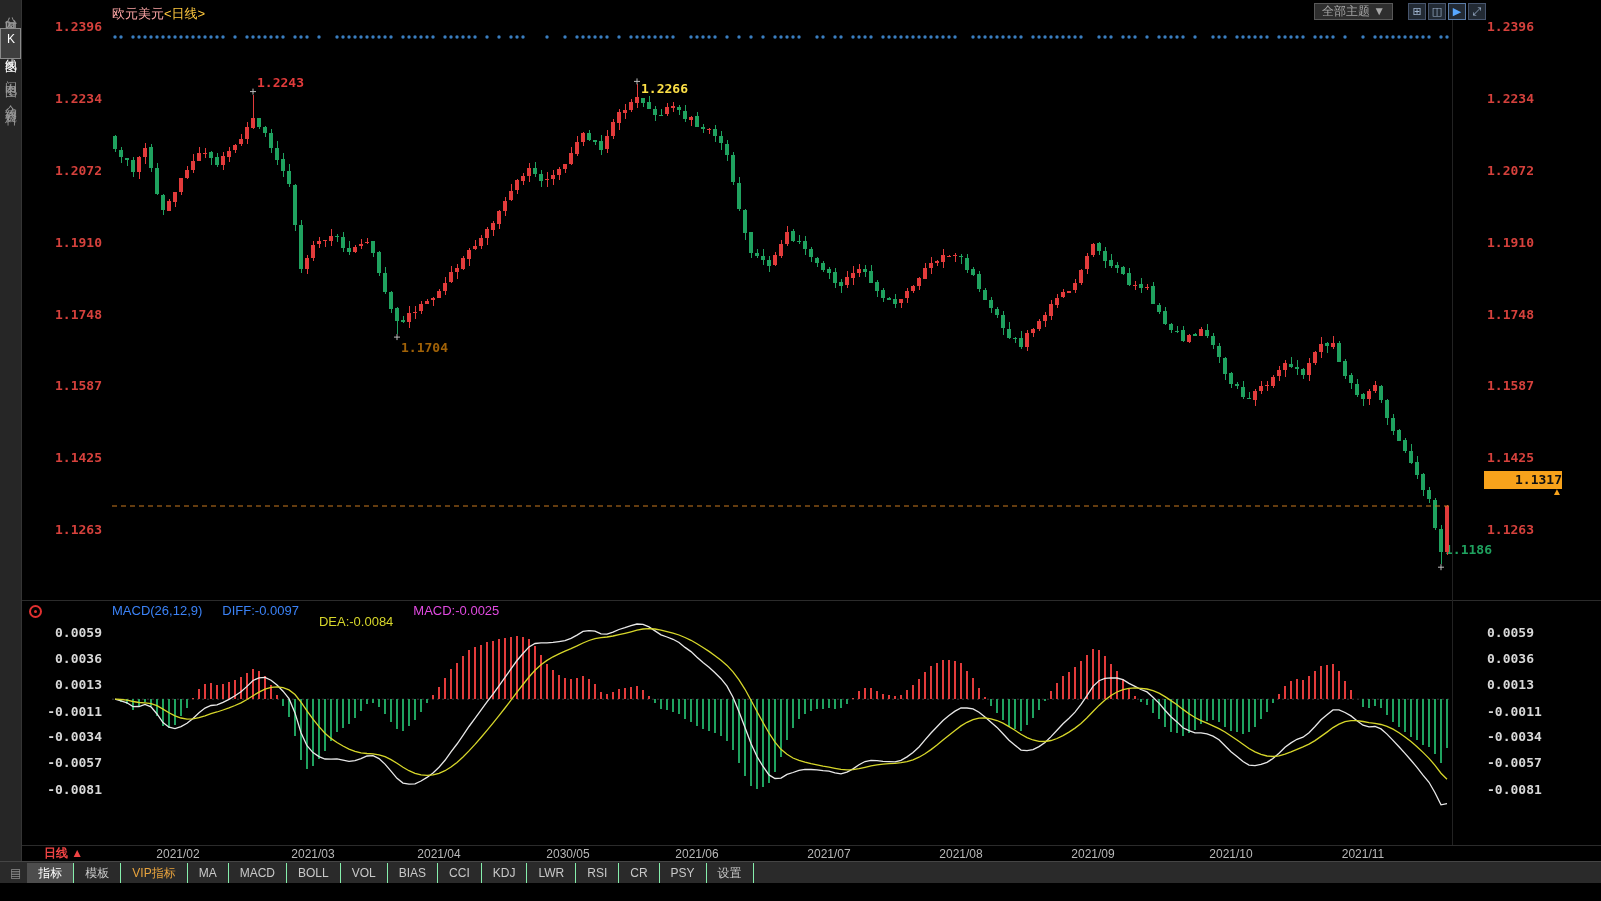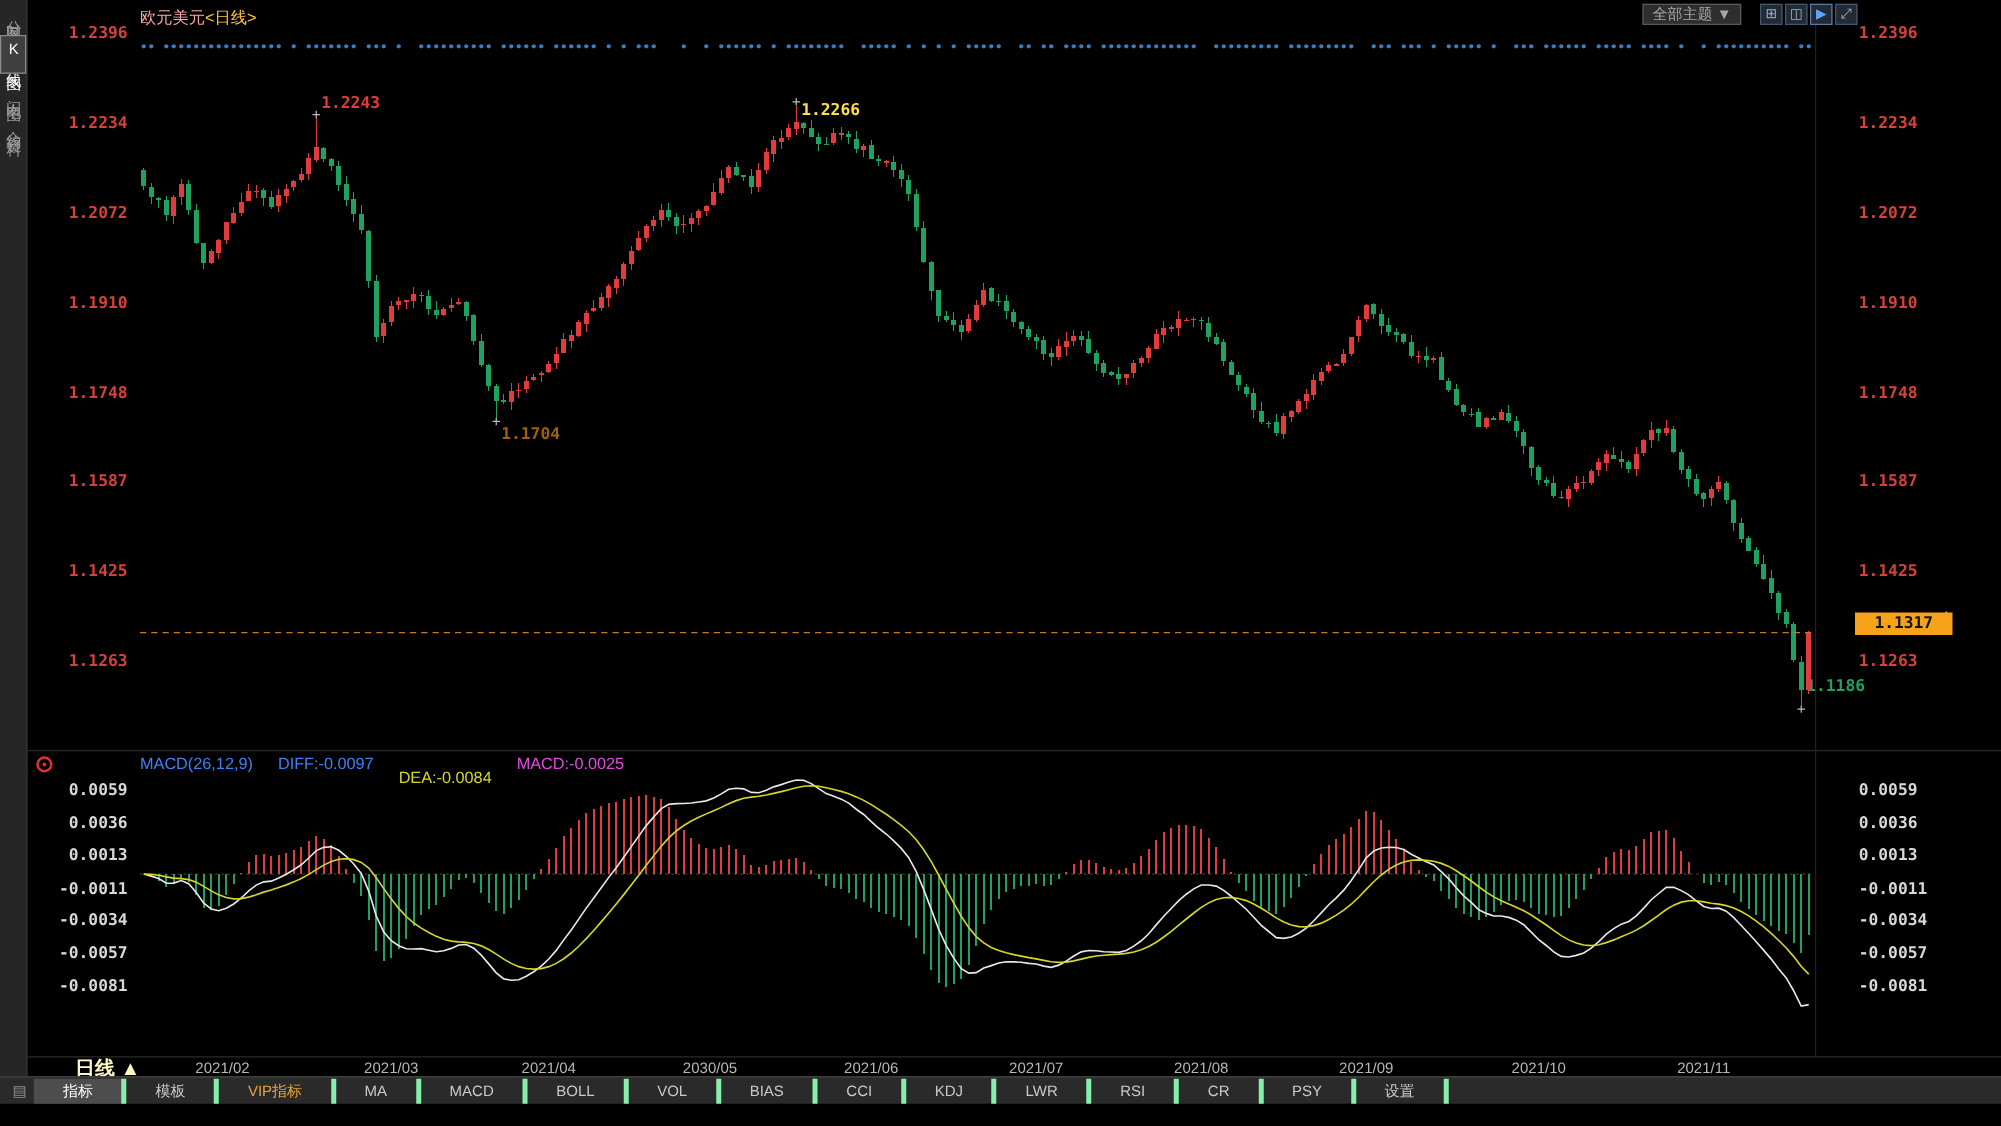--- a/index.html
+++ b/index.html
@@ -25,26 +25,26 @@
   
   #macd-header{position:absolute;left:112px;top:603px;display:flex;gap:20px;font-size:13px;z-index:3;white-space:nowrap}
   #macd-header .t{color:#3b82f6}
   #macd-target{position:absolute;left:29px;top:605px;width:13px;height:13px;border:2px solid #e03030;border-radius:50%;z-index:3}
   #macd-target:after{content:"";position:absolute;left:3px;top:3px;width:3px;height:3px;background:#e03030;border-radius:50%}
   
   #price-tag{position:absolute;left:1484px;width:78px;height:18px;background:#f7a21b;color:#111;
     font:700 13px "DejaVu Sans Mono","Liberation Mono",monospace;text-align:center;line-height:18px;z-index:6}
   #tag-arrow{position:absolute;left:1552px;font-size:10px;color:#f7a21b;z-index:6}
   
-  #period-label{position:absolute;left:60px;top:845px;font-size:16px;font-weight:700;color:#fef9c3;z-index:3;cursor:pointer}
+  #period-label{position:absolute;left:44px;top:845px;font-size:12px;font-weight:700;color:#ef4444;z-index:3;cursor:pointer}
   
   #toolbar{position:absolute;left:0;top:861px;width:1601px;height:22px;background:#2a2a2a;border-top:1px solid #454545;
     display:flex;align-items:center;padding-left:4px;z-index:5}
   #toolbar .menu-ic{color:#8f8f8f;font-size:12px;padding:0 6px;cursor:pointer}
-  .tab{font-size:12px;color:#c9c9c9;padding:2px 23px;border-right:4px solid #86efac;cursor:pointer;line-height:16px;white-space:nowrap}
+  .tab{font-size:12px;color:#c9c9c9;padding:2px 11px;border-right:1px solid #86efac;cursor:pointer;line-height:16px;white-space:nowrap}
   .tab.active{background:#4d4d4d;color:#fff}
   .tab.vip{color:#e8a33d}
 </style>
 </head>
 <body>
 
 <svg id="chart-svg" width="1601" height="901">
     <line x1="22" x2="1601" y1="600.5" y2="600.5" stroke="#2b2b2b"></line>
     <line x1="22" x2="1601" y1="845.5" y2="845.5" stroke="#2b2b2b"></line>
     <line x1="1452.5" x2="1452.5" y1="16" y2="845" stroke="#222"></line>
@@ -918,21 +918,21 @@
 <div id="win-icons"></div>
 
 <div id="macd-target"></div>
 <div id="macd-header">
   <span class="t">MACD(26,12,9)</span>
   <span class="t">DIFF:-0.0097</span>
   <span id="dea-val" style="color: rgb(214, 214, 42); margin-top: 11px;">DEA:-0.0084</span>
   <span id="macd-val" style="color: rgb(225, 74, 225);">MACD:-0.0025</span>
 </div>
 
-<div id="price-tag" style="top: 490px;">1.1317</div>
+<div id="price-tag" style="top: 471px; text-align: right;">1.1317</div>
 <div id="tag-arrow" style="top: 486.035px;">▲</div>
 
 <div id="period-label">
   <span>日线</span>
   <span>▲</span>
 </div>
 
 <div id="toolbar">
   <span class="menu-ic">▤</span>
 <span class="tab active">指标</span>

